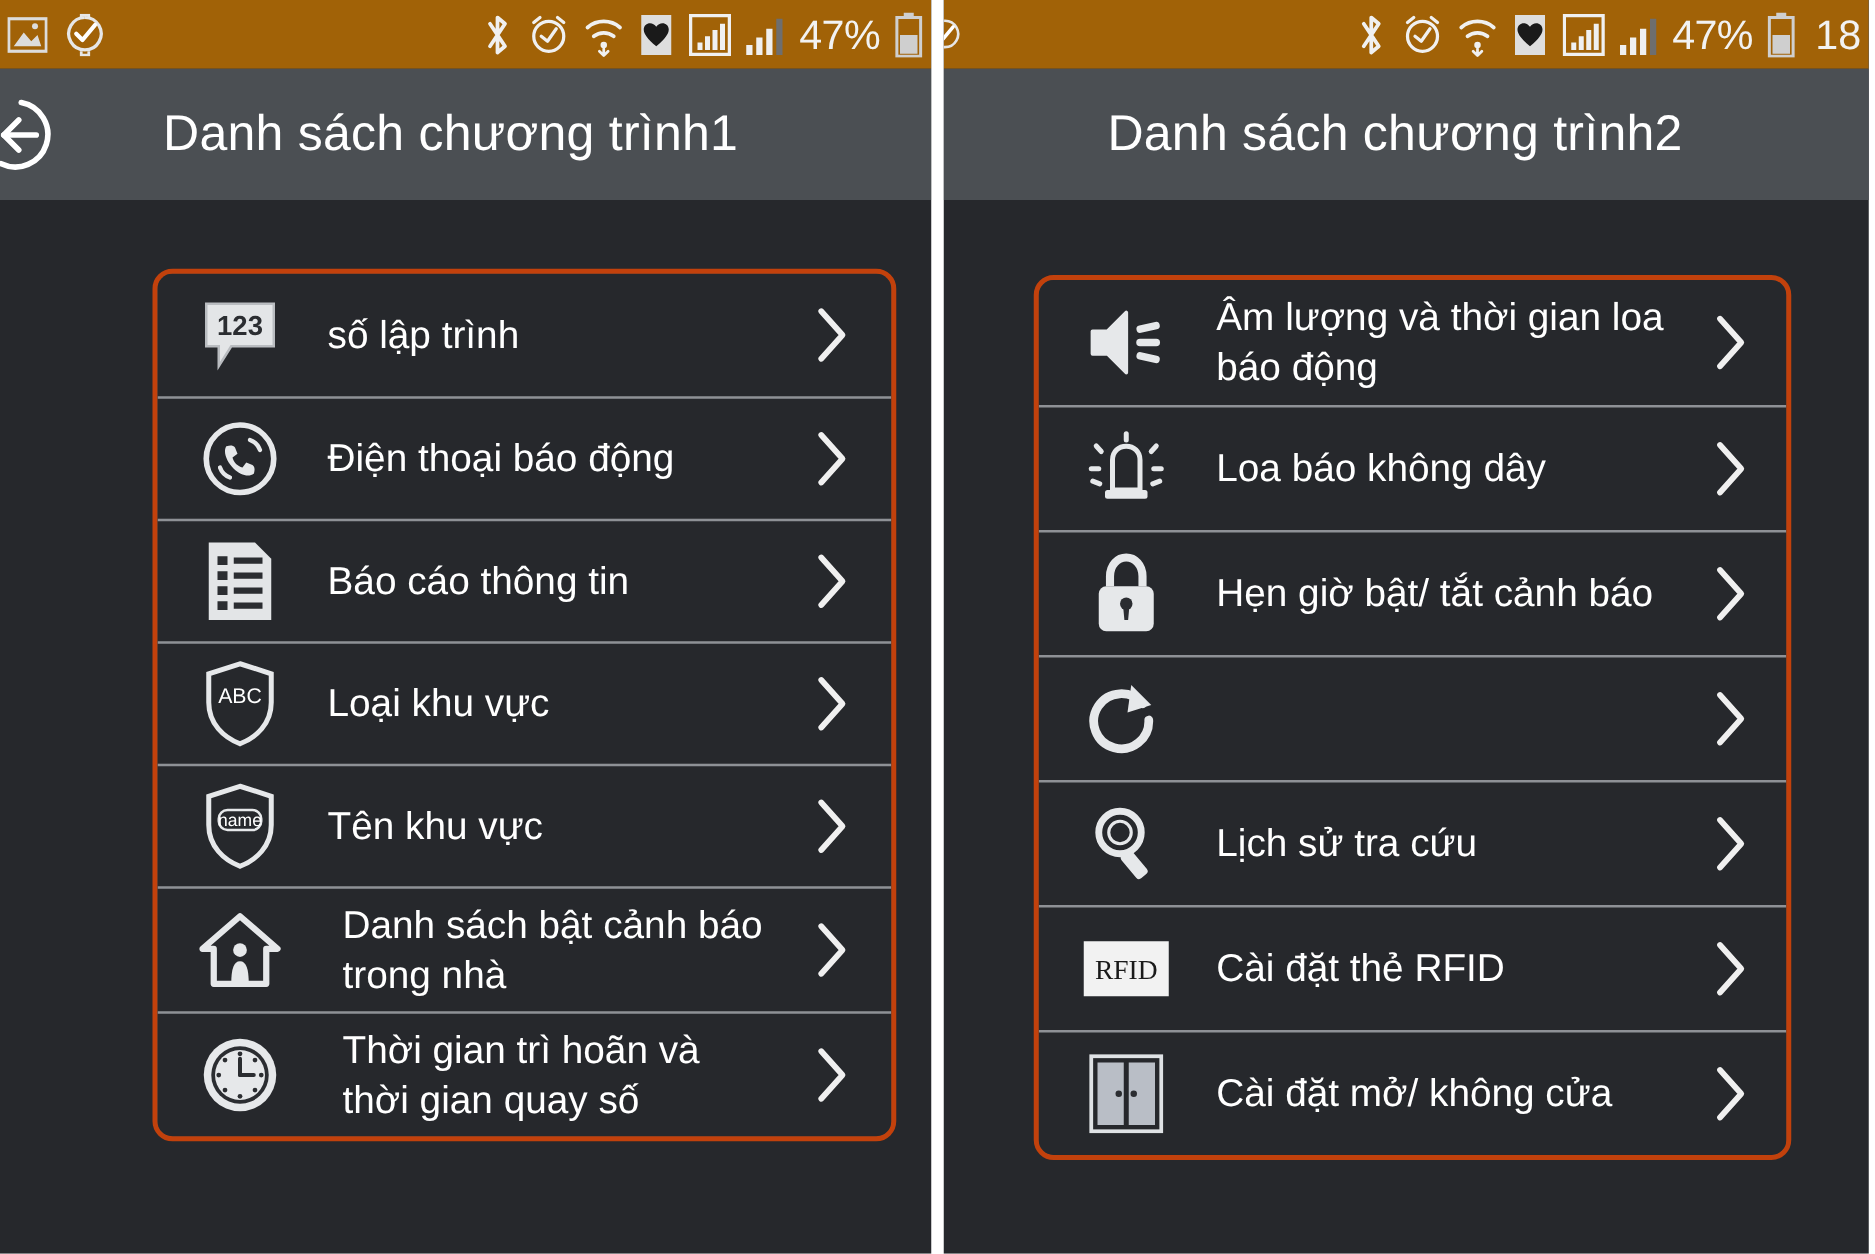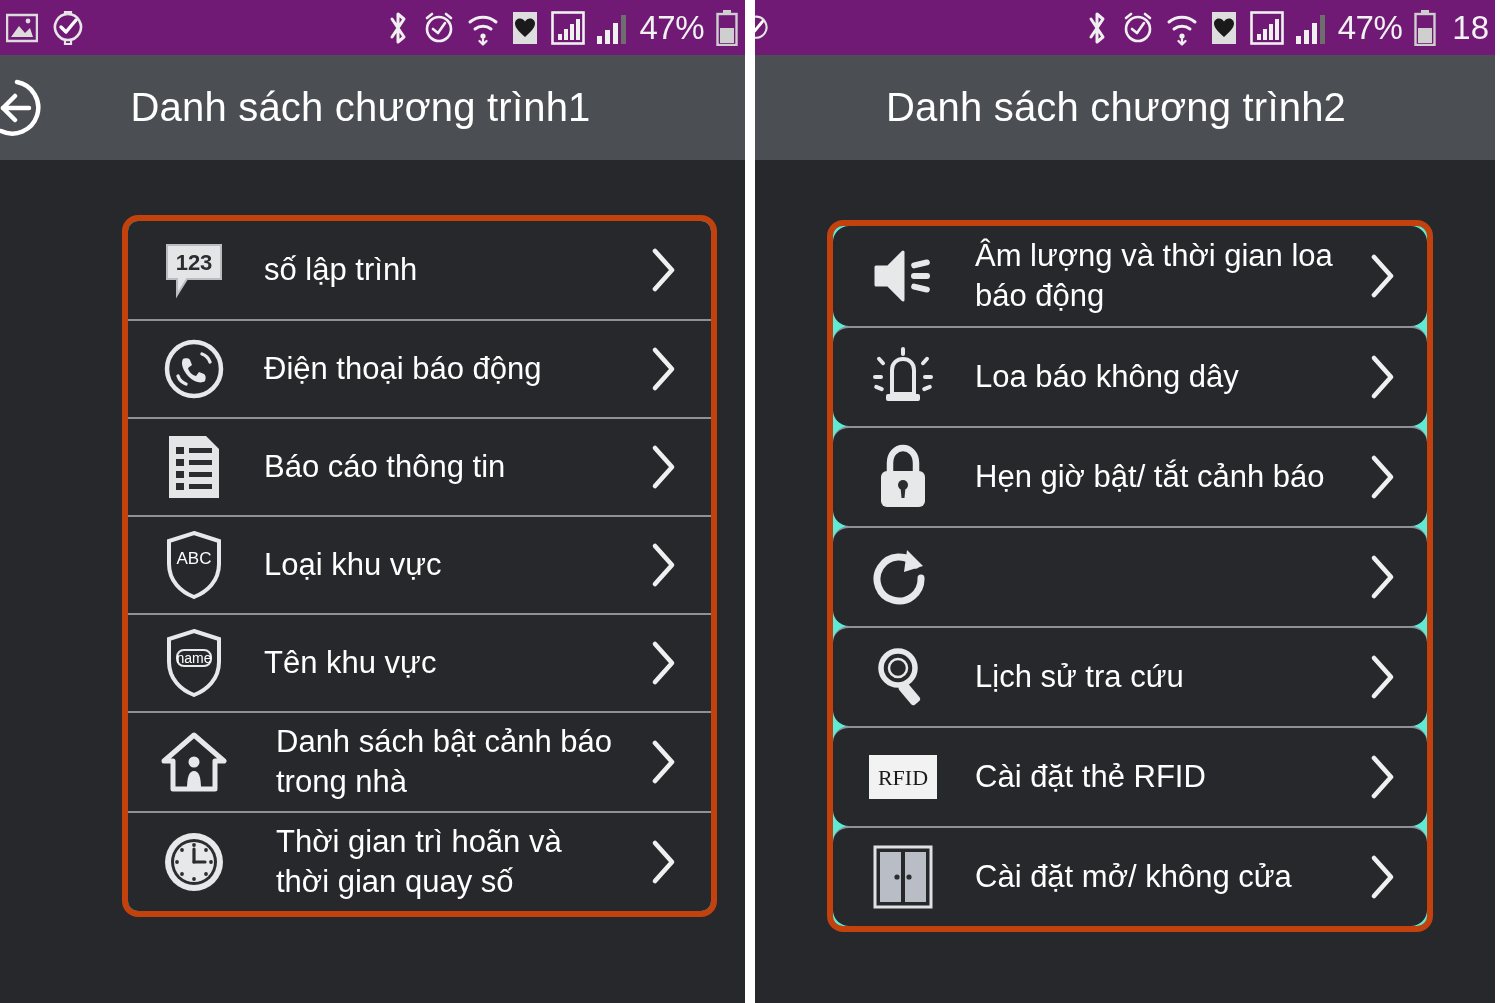--- a/index.html
+++ b/index.html
@@ -23,21 +23,21 @@
     overflow: hidden;
   }
   .panel-left  { width: 745px; }
   .divider     { width: 10px; height: 1003px; background: #ffffff; flex: 0 0 10px; }
   .panel-right { width: 740px; }
   .edge-strip  { width: 5px; height: 1003px; background: #ffffff; flex: 0 0 5px; }
 
   
   .statusbar {
     height: 55px;
-    background: #701a75;
+    background: #a16207;
     display: flex;
     align-items: center;
     padding: 0 6px;
     color: #e9e9e9;
   }
   .sb-left  { display: flex; align-items: center; gap: 14px; flex: 0 0 auto; }
   .sb-spacer { flex: 1 1 auto; }
   .sb-right { display: flex; align-items: center; gap: 11px; flex: 0 0 auto; }
   .sb-icon { display: block; }
   .sb-pct {
@@ -71,24 +71,24 @@
     font-size: 40px;
     font-weight: 400;
     letter-spacing: 0.2px;
   }
   .panel-left .title-text  { padding-right: 24px; }
   .panel-right .title-text { padding-right: 34px; padding-left: 16px; }
 
   
   .list-wrap { padding: 0; position: relative; }
   .card {
-    border: 6px solid #c2410c;
+    border: 4px solid #c2410c;
     border-radius: 16px;
     overflow: hidden;
-    background: #5eead4;
+    background: #404040;
   }
   .panel-left  .card { margin: 55px 28px 0 122px; }
   .panel-right .card { margin: 60px 62px 0 822px; }
 
   .row {
     display: flex;
     align-items: center;
     position: relative;
     background: #26282c;
     cursor: pointer;
@@ -116,21 +116,21 @@
   }
 
   
   .panel-left .row { height: 98px; padding: 0 18px 0 18px; }
   .panel-left .row-icon { width: 96px; }
   .panel-left .row-label { padding-left: 22px; padding-right: 6px; }
   .panel-left .row-chevron { width: 60px; }
   .panel-left .row.tall { height: 100px; gap: 12px; }
 
   
-  .panel-right .row { height: 100px; padding: 0 16px 0 22px; border-radius: 16px; }
+  .panel-right .row { height: 100px; padding: 0 16px 0 22px; }
   .panel-right .row-icon { width: 96px; }
   .panel-right .row-label { padding-left: 24px; padding-right: 4px; }
   .panel-right .row-chevron { width: 58px; }
 
   .row.two-line .row-label { line-height: 1.30; }
 </style>
 </head>
 <body>
 
 <div class="screens">

